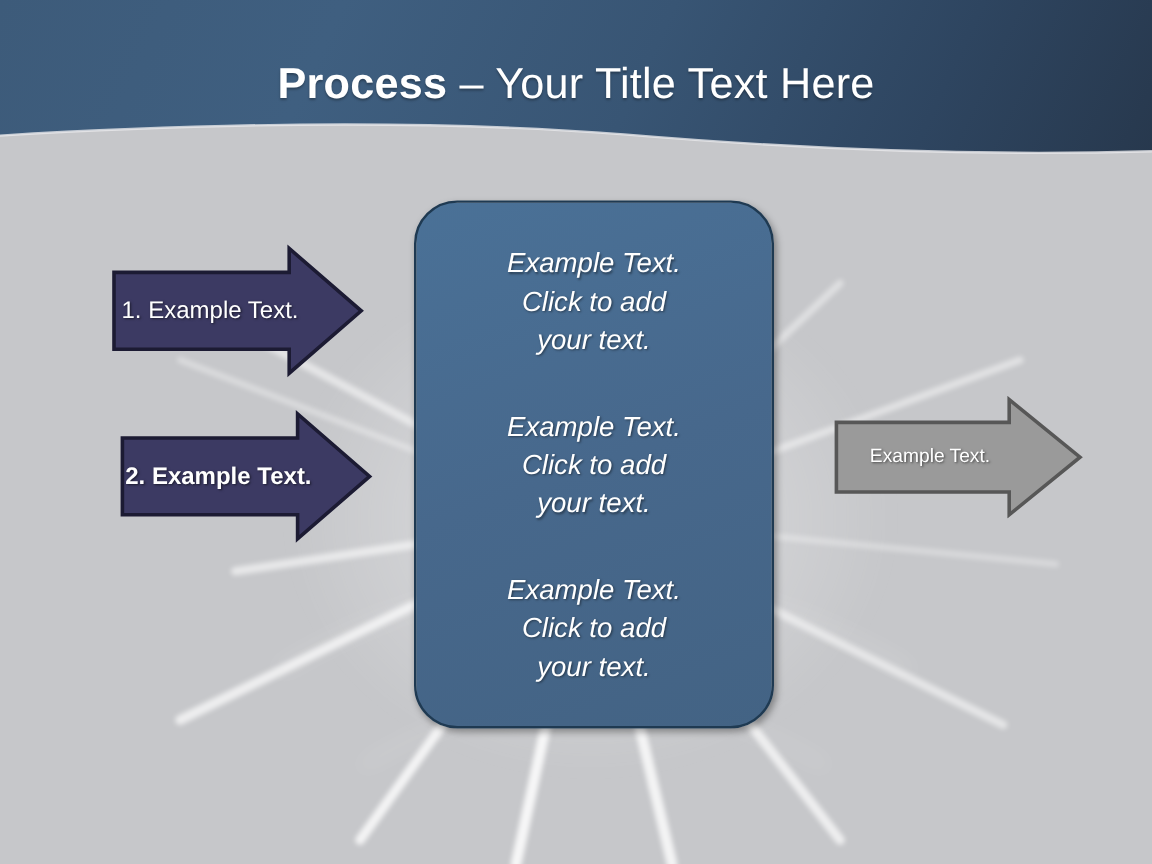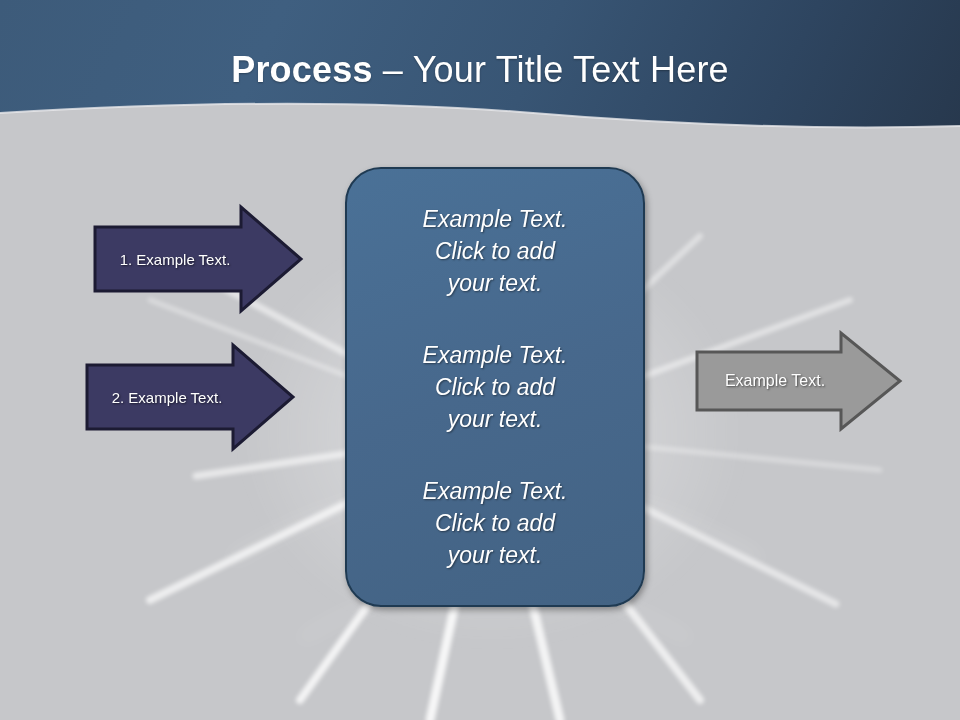--- a/index.html
+++ b/index.html
@@ -70,27 +70,27 @@
   .arrow .arrow-svg {
     position: absolute;
     left: 0; top: 0;
   }
   .arrow .arrow-label {
     position: relative;
     z-index: 2;
     width: 100%;
     text-align: center;
     color: #ffffff;
-    font-size: 15px;
+    font-size: 20px;
     text-shadow: 1px 1px 2px rgba(0,0,0,0.55);
     pointer-events: none;
   }
   .arrow-purple { width: 212px; height: 112px; }
   #arrow-1 { left: 93px; top: 203px; }
-  #arrow-2 { left: 85px; top: 341px; }
+  #arrow-2 { left: 100px; top: 341px; font-weight: bold; }
   #arrow-3 { left: 93px; top: 467px; }
   .arrow-purple .arrow-label {
     padding-right: 48px;
     box-sizing: border-box;
   }
 
   
   .arrow-gray { width: 208px; height: 102px; left: 695px; top: 330px; }
   .arrow-gray .arrow-label {
     padding-right: 48px;

